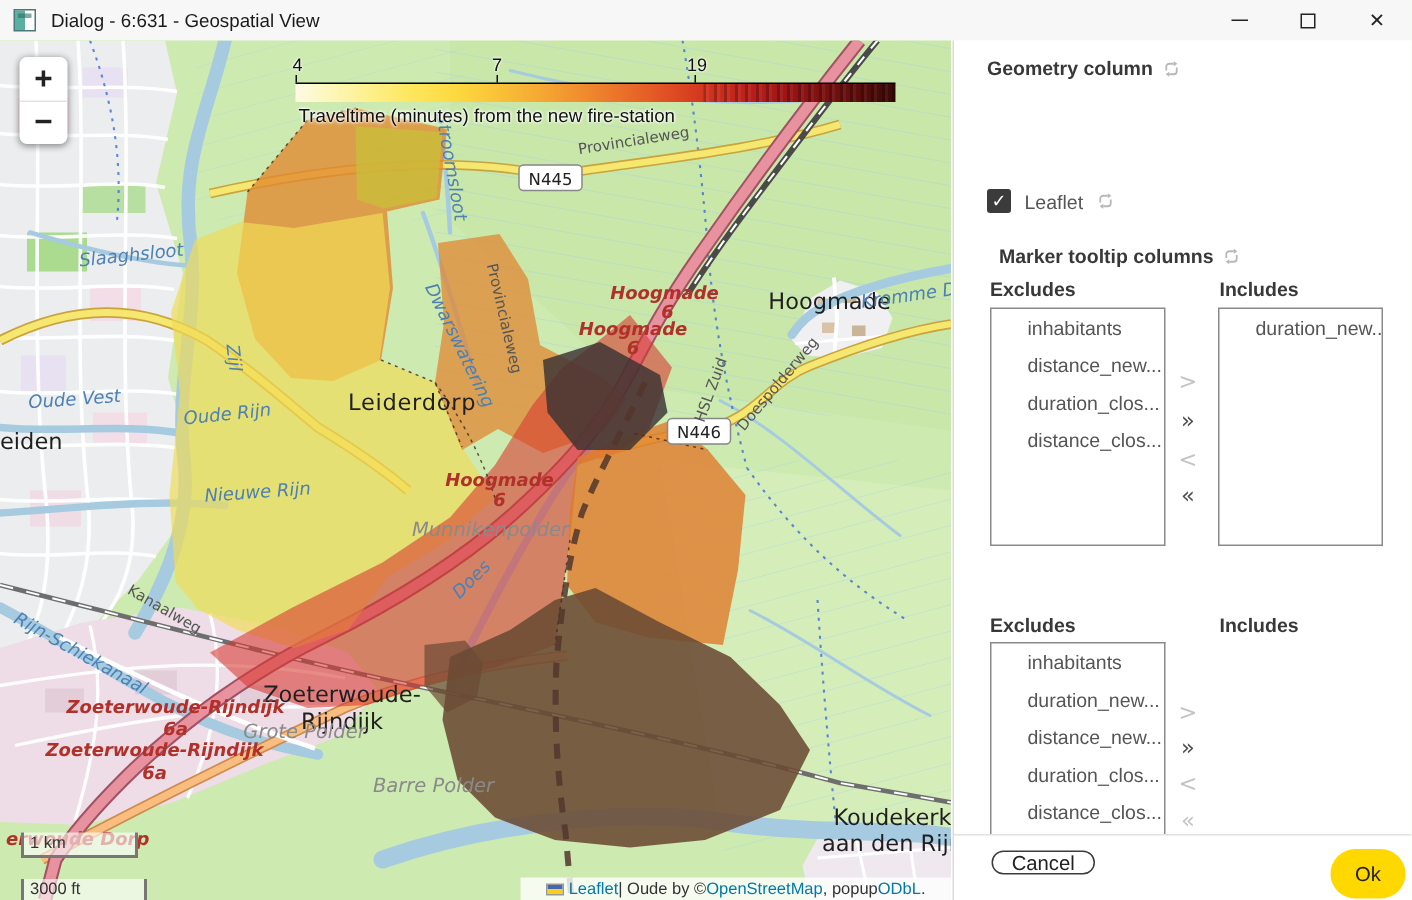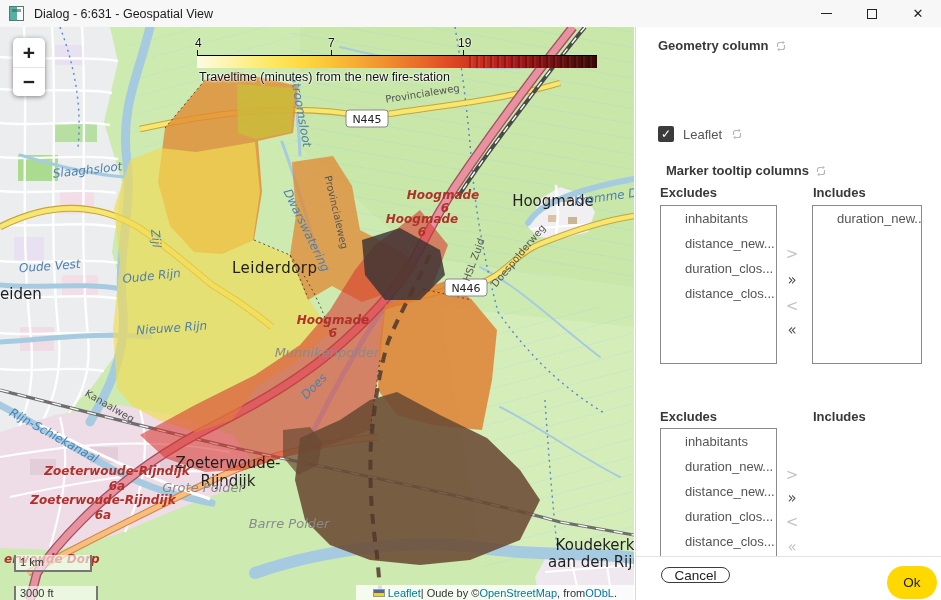--- a/index.html
+++ b/index.html
@@ -312,21 +312,21 @@
     <div class="scalectl">
       <div class="scale-line scale-km">1 km</div>
       <div class="scale-line scale-ft">3000 ft</div>
     </div>
 
     <div class="attrib">
       <span class="flag"></span>
       <a href="#">Leaflet</a>
         <span> | Oude by © </span>
         <a href="#">OpenStreetMap</a>
-        <span>, from </span>
+        <span>, popup </span>
         <a href="#">ODbL</a>
         <span>.</span>
     </div>
   </div>
 
   <div class="panel">
 
     <div class="p-label" style="left:22px; top:11px">
       <span>Geometry column</span>
       <svg class="fv-icon" width="12" height="12" viewBox="0 0 12 12">

